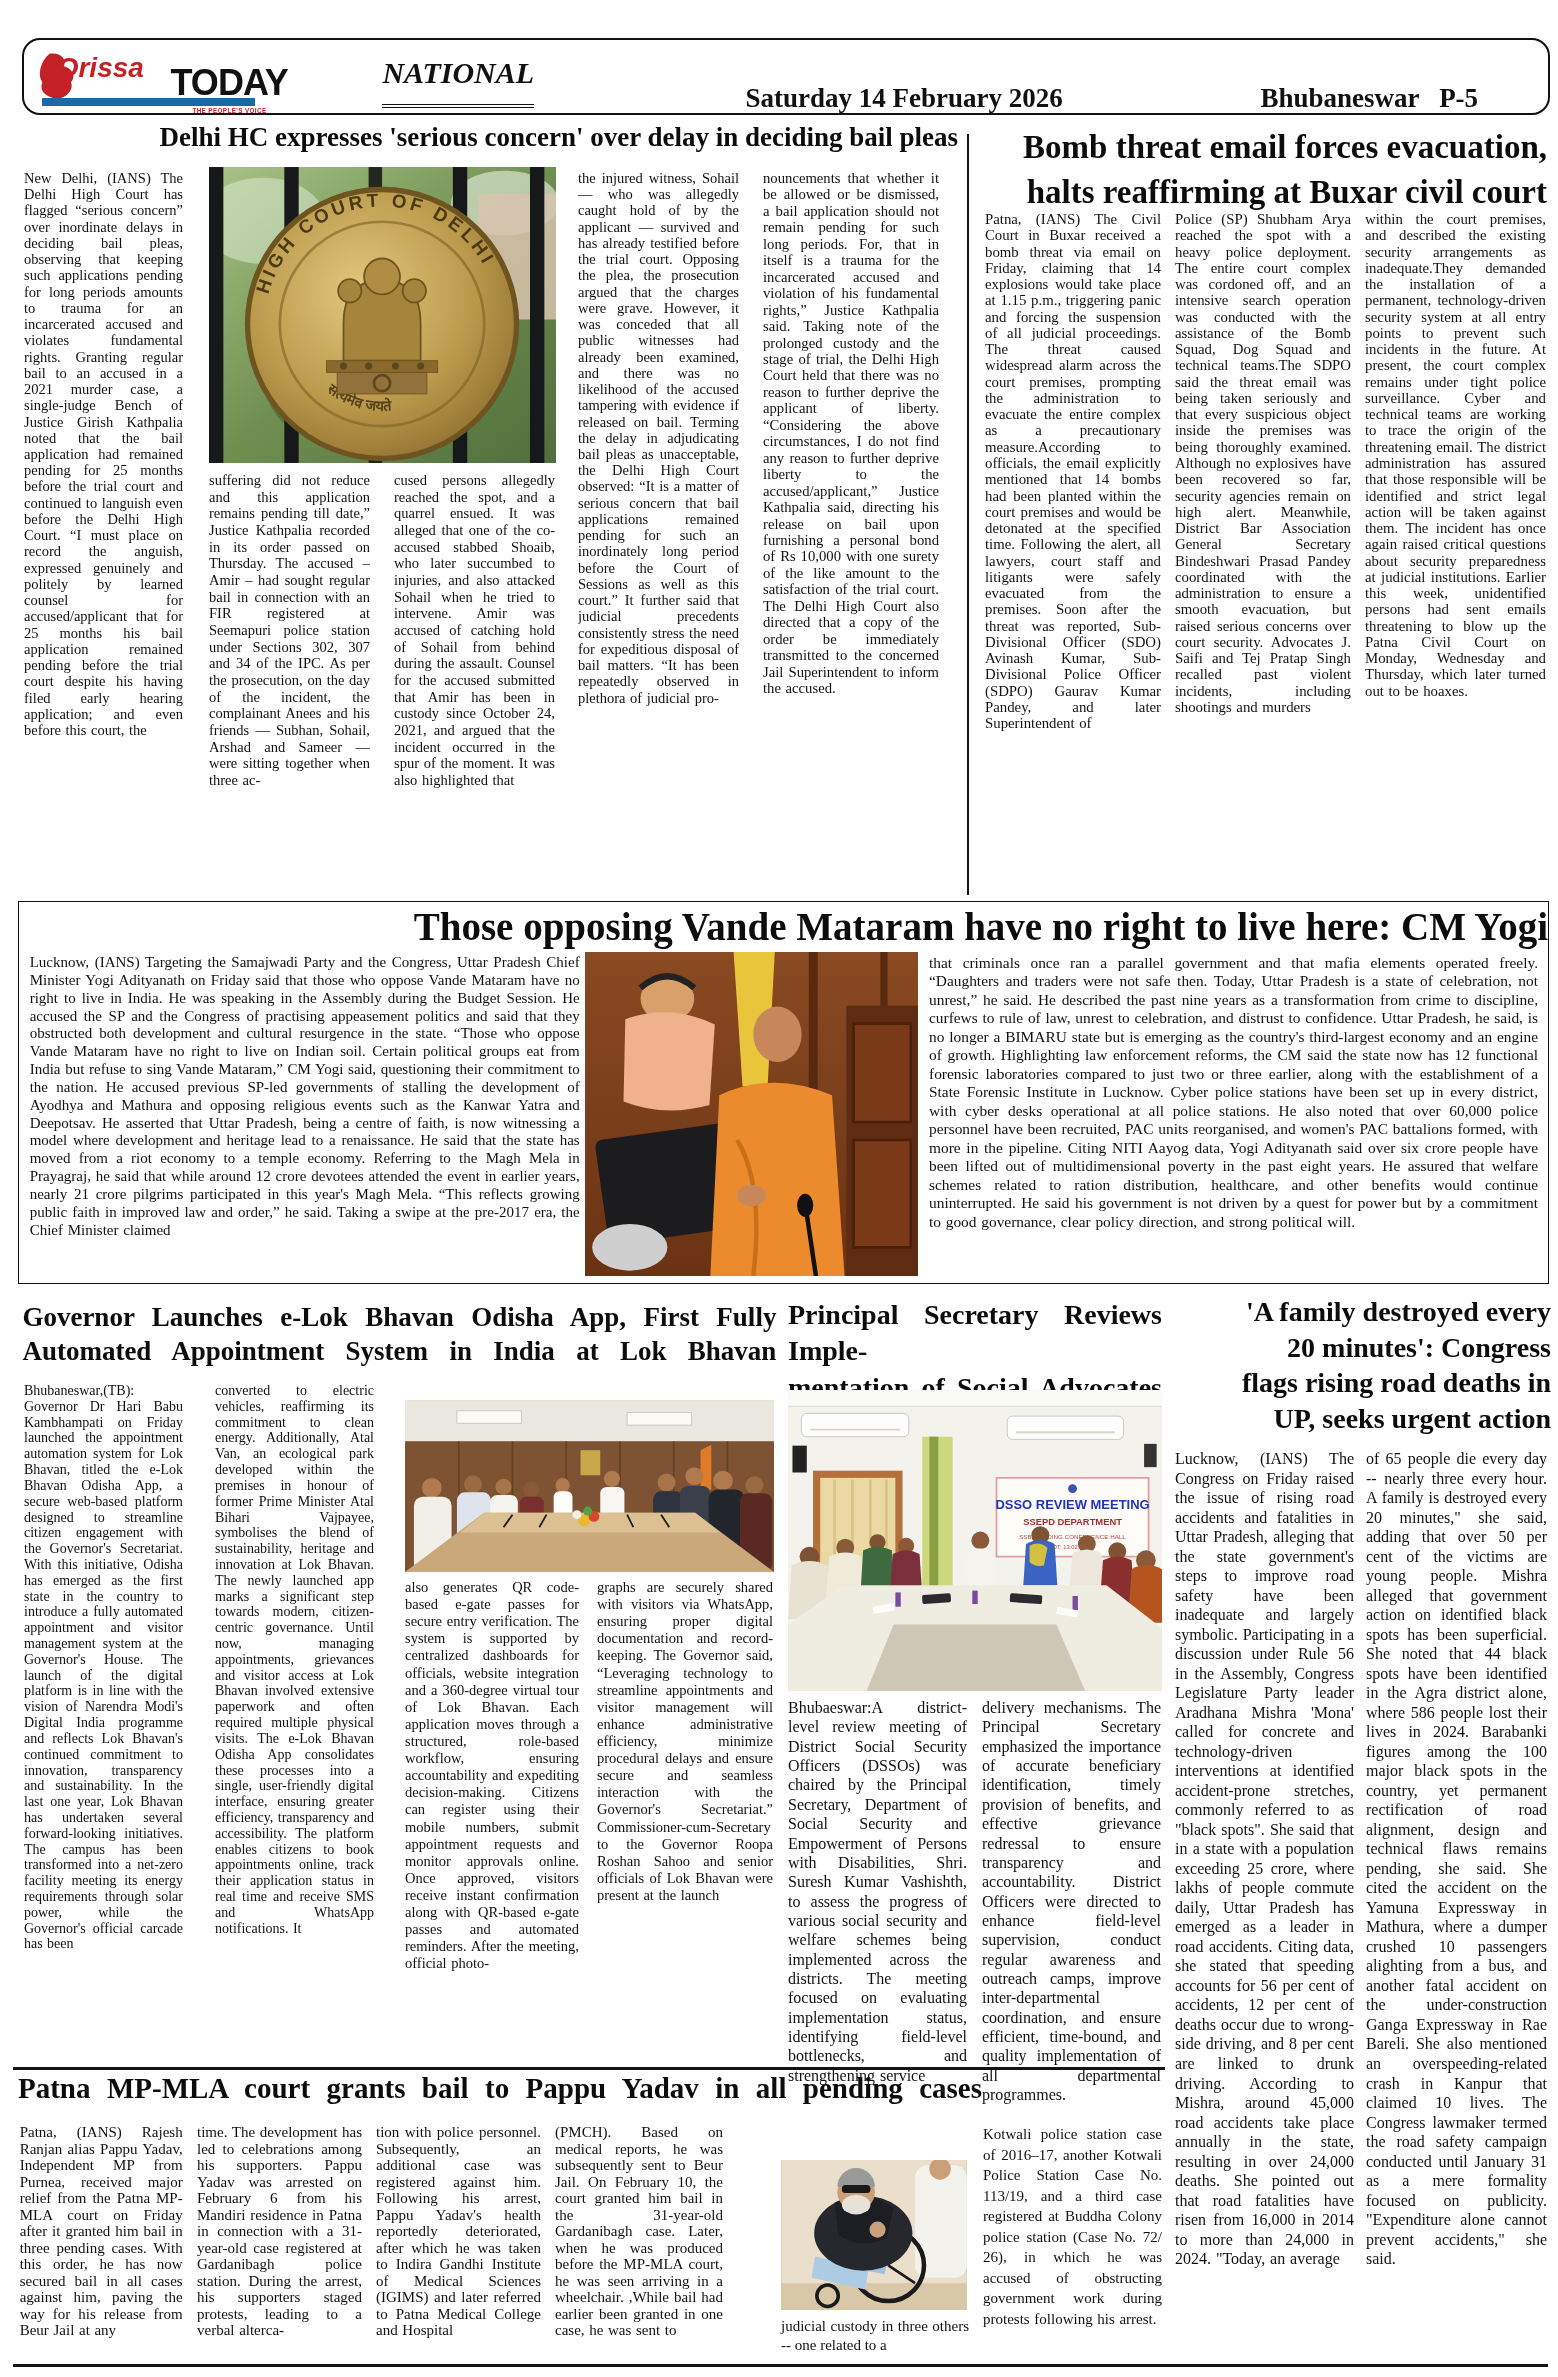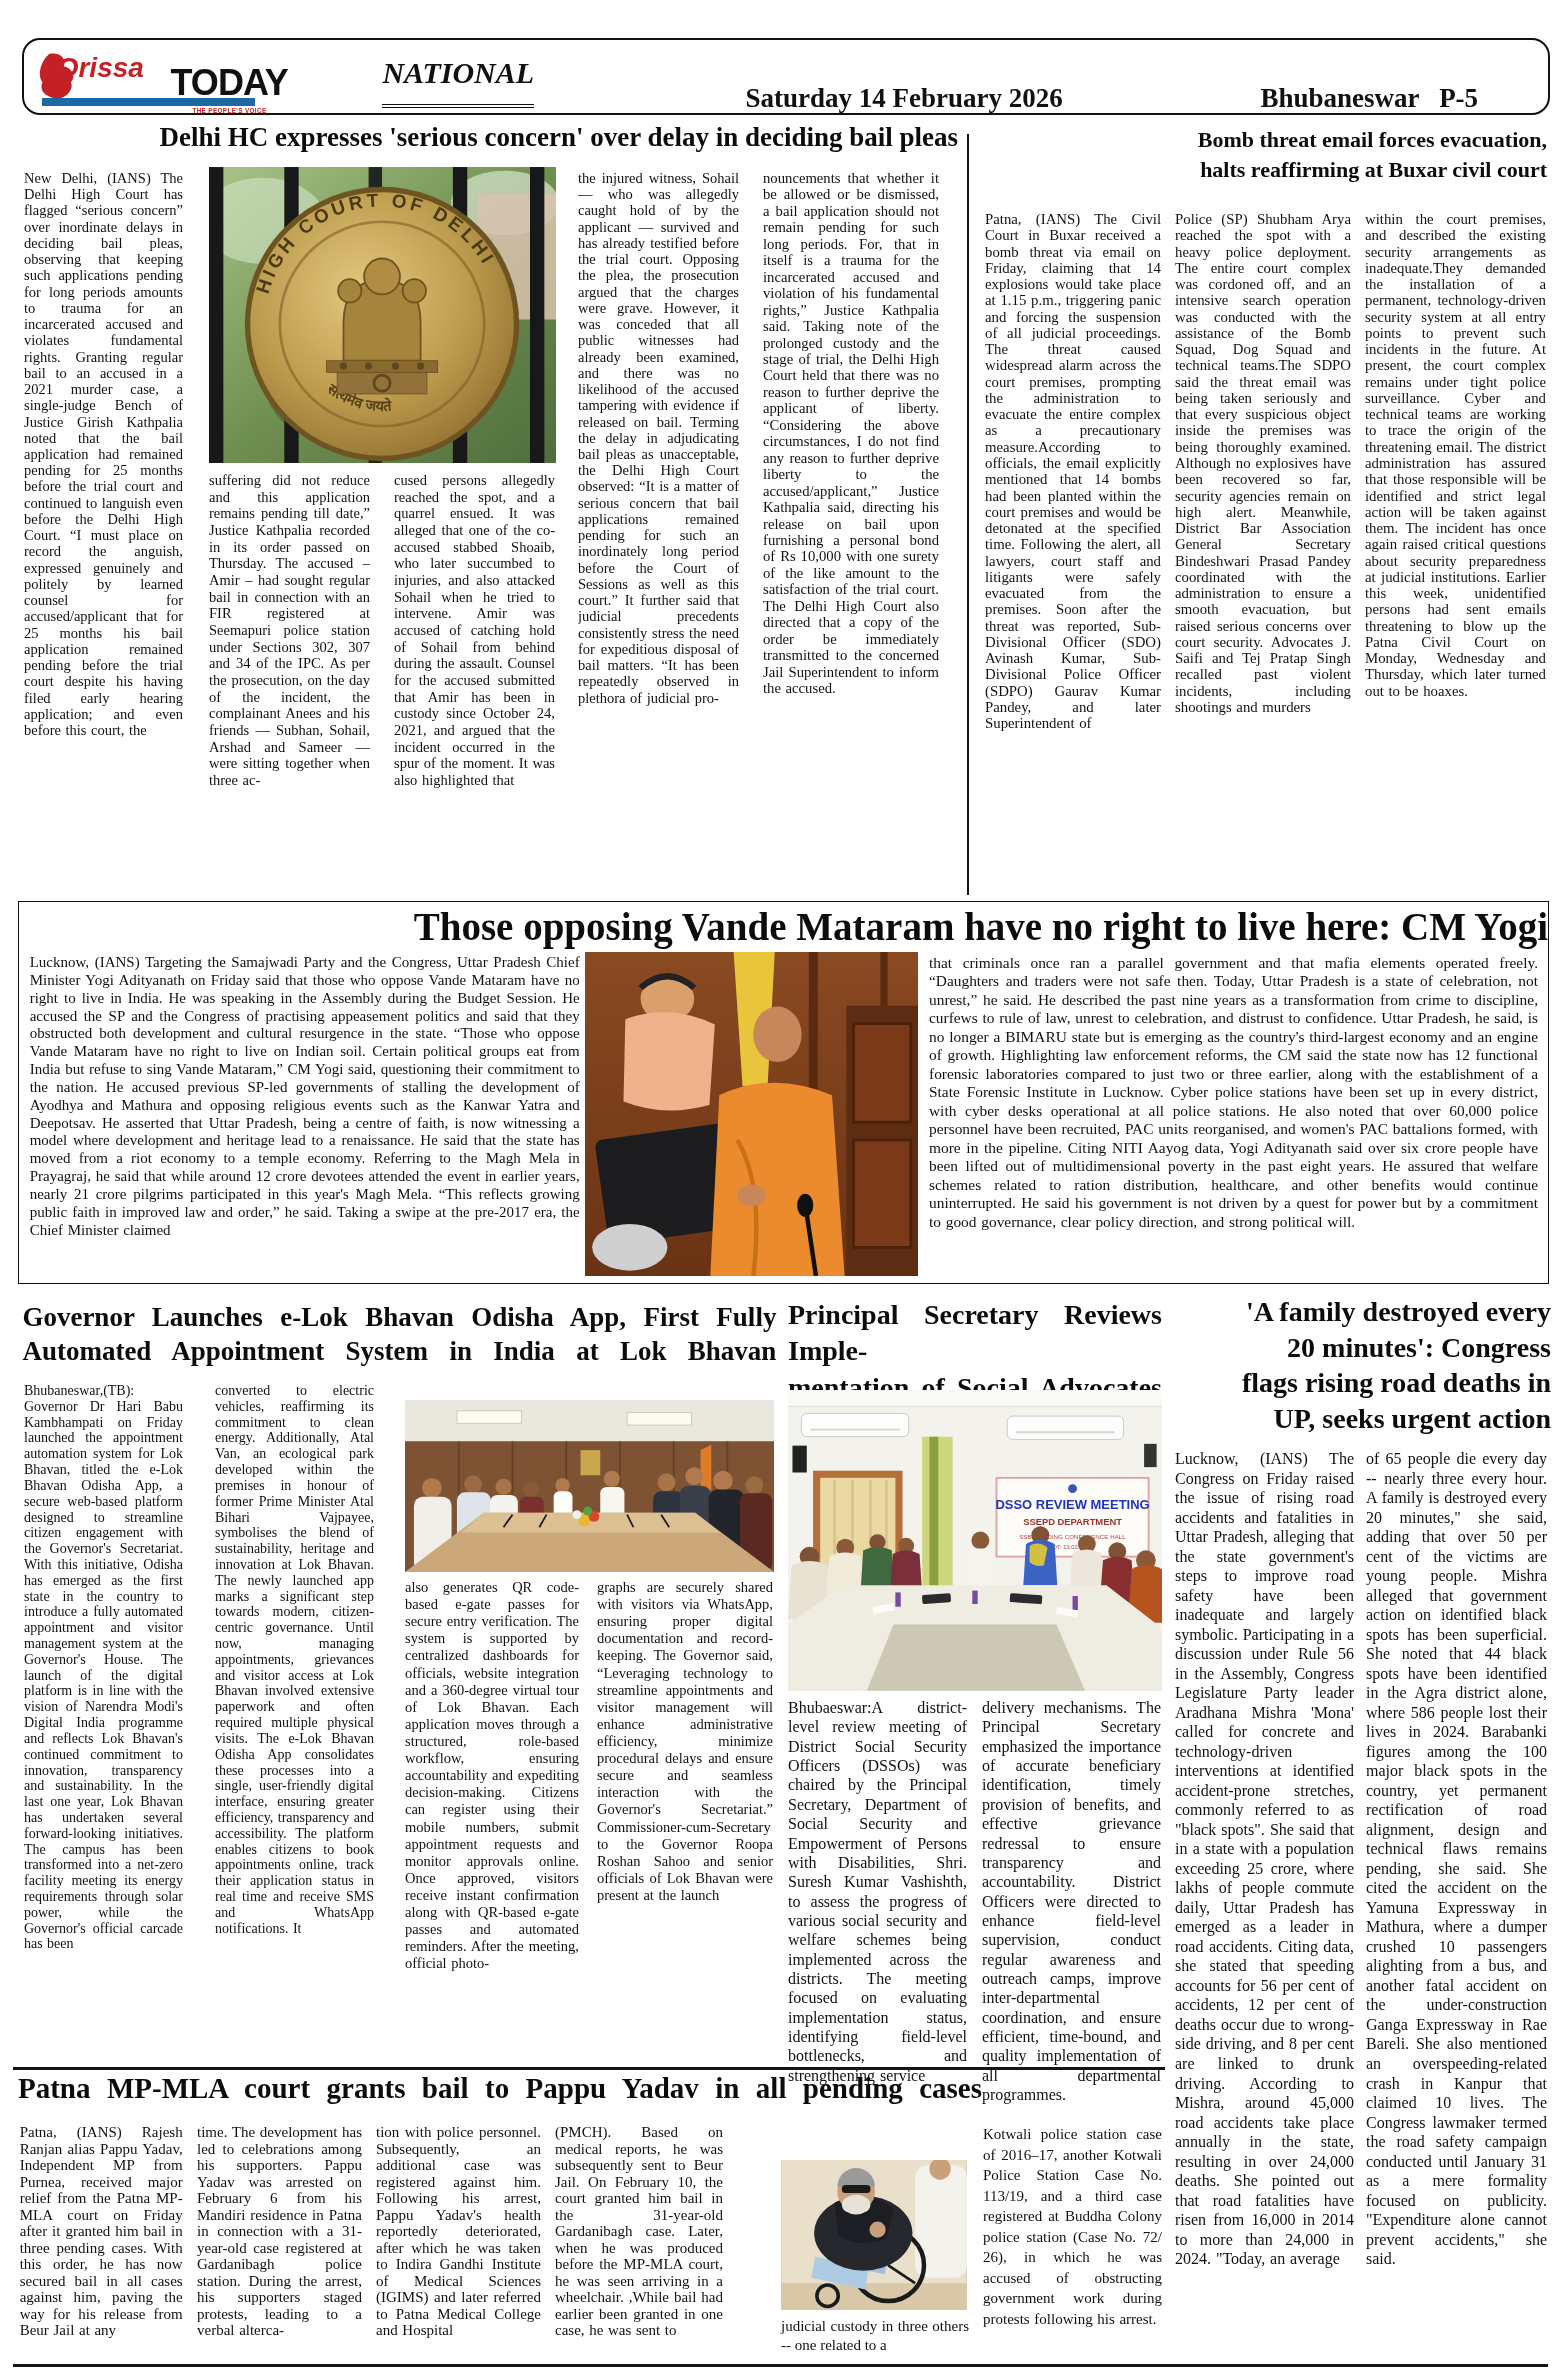--- a/index.html
+++ b/index.html
@@ -101,21 +101,21 @@
   </div>
 
   <div class="col" style="left:24px;top:170px;width:159px;height:727px;font-size:14.5px;line-height:1.12;">New Delhi,  (IANS) The Delhi High Court has flagged “serious concern” over inordinate delays in deciding bail pleas, observing that keeping such applications pending for long periods amounts to trauma for an incarcerated accused and violates fundamental rights.  Granting regular bail to an accused in a 2021 murder case, a single-judge Bench of Justice Girish Kathpalia noted that the bail application had remained pending for 25 months before the trial court and continued to languish even before the Delhi High Court. “I must place on record the anguish, expressed genuinely and politely by learned counsel for accused/applicant that for 25 months his bail application remained pending before the trial court despite his having filed early hearing application; and even before this court, the</div>
   <div class="col" style="left:209px;top:472px;width:161px;height:426px;font-size:14.5px;line-height:1.15;">suffering did not reduce and this application remains pending till date,” Justice Kathpalia recorded in its order passed on Thursday. The accused – Amir – had sought regular bail in connection with an FIR registered at Seemapuri police station under Sections 302, 307 and 34 of the IPC. As per the prosecution, on the day of the incident, the complainant Anees and his friends — Subhan, Sohail, Arshad and Sameer — were sitting together when three ac-</div>
   <div class="col" style="left:394px;top:472px;width:161px;height:426px;font-size:14.5px;line-height:1.15;">cused persons allegedly reached the spot, and a quarrel ensued. It was alleged that one of the co-accused stabbed Shoaib, who later succumbed to injuries, and also attacked Sohail when he tried to intervene. Amir was accused of catching hold of Sohail from behind during the assault. Counsel for the accused submitted that Amir has been in custody since October 24, 2021, and argued that the incident occurred in the spur of the moment. It was also highlighted that</div>
   <div class="col" style="left:578px;top:170px;width:161px;height:727px;font-size:14.5px;line-height:1.12;">the injured witness, Sohail — who was allegedly caught hold of by the applicant — survived and has already testified before the trial court. Opposing the plea, the prosecution argued that the charges were grave. However, it was conceded that all public witnesses had already been examined, and there was no likelihood of the accused tampering with evidence if released on bail. Terming the delay in adjudicating bail pleas as unacceptable, the Delhi High Court observed: “It is a matter of serious concern that bail applications remained pending for such an inordinately long period before the Court of Sessions as well as this court.” It further said that judicial precedents consistently stress the need for expeditious disposal of bail matters. “It has been repeatedly observed in plethora of judicial pro-</div>
   <div class="col" style="left:763px;top:170px;width:176px;height:727px;font-size:14.7px;line-height:1.12;">nouncements that whether it be allowed or be dismissed, a bail application should not remain pending for such long periods. For, that in itself is a trauma for the incarcerated accused and violation of his fundamental rights,” Justice Kathpalia said. Taking note of the prolonged custody and the stage of trial, the Delhi High Court held that there was no reason to further deprive the applicant of liberty. “Considering the above circumstances, I do not find any reason to further deprive liberty to the accused/applicant,” Justice Kathpalia said, directing his release on bail upon furnishing a personal bond of Rs 10,000 with one surety of the like amount to the satisfaction of the trial court. The Delhi High Court also directed that a copy of the order be immediately transmitted to the concerned Jail Superintendent to inform the accused.</div>
 
   <div class="rule" style="left:967px;top:134px;width:1.8px;height:761px;"></div>
 
-  <div class="abs hl center" style="left:983px;top:125px;width:564px;font-size:22px;line-height:1.35;">
+  <div class="abs hl center" style="left:983px;top:125px;width:564px;font-size:33px;line-height:1.35;">
     <div>Bomb threat email forces evacuation,</div>
     <div>halts reaffirming at Buxar civil court</div>
   </div>
   <div class="col" style="left:985px;top:211px;width:176px;height:686px;font-size:14.8px;line-height:1.1;">Patna,  (IANS) The Civil Court in Buxar received a bomb threat via email on Friday, claiming that 14 explosions would take place at 1.15 p.m., triggering panic and forcing the suspension of all judicial proceedings. The threat caused widespread alarm across the court premises, prompting the administration to evacuate the entire complex as a precautionary measure.According to officials, the email explicitly mentioned that 14 bombs had been planted within the court premises and would be detonated at the specified time. Following the alert, all lawyers, court staff and litigants were safely evacuated from the premises. Soon after the threat was reported, Sub-Divisional Officer (SDO) Avinash Kumar, Sub-Divisional Police Officer (SDPO) Gaurav Kumar Pandey, and later Superintendent of</div>
   <div class="col" style="left:1175px;top:211px;width:176px;height:686px;font-size:14.8px;line-height:1.1;">Police (SP) Shubham Arya reached the spot with a heavy police deployment. The entire court complex was cordoned off, and an intensive search operation was conducted with the assistance of the Bomb Squad, Dog Squad and technical teams.The SDPO said the threat email was being taken seriously and that every suspicious object inside the premises was being thoroughly examined. Although no explosives have been recovered so far, security agencies remain on high alert. Meanwhile, District Bar Association General Secretary Bindeshwari Prasad Pandey coordinated with the administration to ensure a smooth evacuation, but raised serious concerns over court security. Advocates J. Saifi and Tej Pratap Singh recalled past violent incidents, including shootings and murders</div>
   <div class="col" style="left:1365px;top:211px;width:181px;height:686px;font-size:14.8px;line-height:1.1;">within the court premises, and described the existing security arrangements as inadequate.They demanded the installation of a permanent, technology-driven security system at all entry points to prevent such incidents in the future. At present, the court complex remains under tight police surveillance. Cyber and technical teams are working to trace the origin of the threatening email. The district administration has assured that those responsible will be identified and strict legal action will be taken against them. The incident has once again raised critical questions about security preparedness at judicial institutions. Earlier this week, unidentified persons had sent emails threatening to blow up the Patna Civil Court on Monday, Wednesday and Thursday, which later turned out to be hoaxes.</div>
 
   <div class="abs" style="left:18px;top:901px;width:1529px;height:381px;border:1.8px solid #111;">
     <div class="abs hl center" style="left:0;top:1.8px;width:1529px;font-size:39px;">Those opposing Vande Mataram have no right to live here: CM Yogi</div>
     <div class="col" style="left:10.7px;top:52px;width:550px;height:321px;font-size:15px;line-height:1.19;">Lucknow,  (IANS) Targeting the Samajwadi Party and the Congress, Uttar Pradesh Chief Minister Yogi Adityanath on Friday said that those who oppose Vande Mataram have no right to live in India.   He was speaking in the Assembly during the Budget Session. He accused the SP and the Congress of practising appeasement politics and said that they obstructed both development and cultural resurgence in the state. “Those who oppose Vande Mataram have no right to live on Indian soil. Certain political groups eat from India but refuse to sing Vande Mataram,” CM Yogi said, questioning their commitment to the nation. He accused previous SP-led governments of stalling the development of Ayodhya and Mathura and opposing religious events such as the Kanwar Yatra and Deepotsav. He asserted that Uttar Pradesh, being a centre of faith, is now witnessing a model where development and heritage lead to a renaissance. He said that the state has moved from a riot economy to a temple economy. Referring to the Magh Mela in Prayagraj, he said that while around 12 crore devotees attended the event in earlier years, nearly 21 crore pilgrims participated in this year's Magh Mela. “This reflects growing public faith in improved law and order,” he said. Taking a swipe at the pre-2017 era, the Chief Minister claimed</div>

